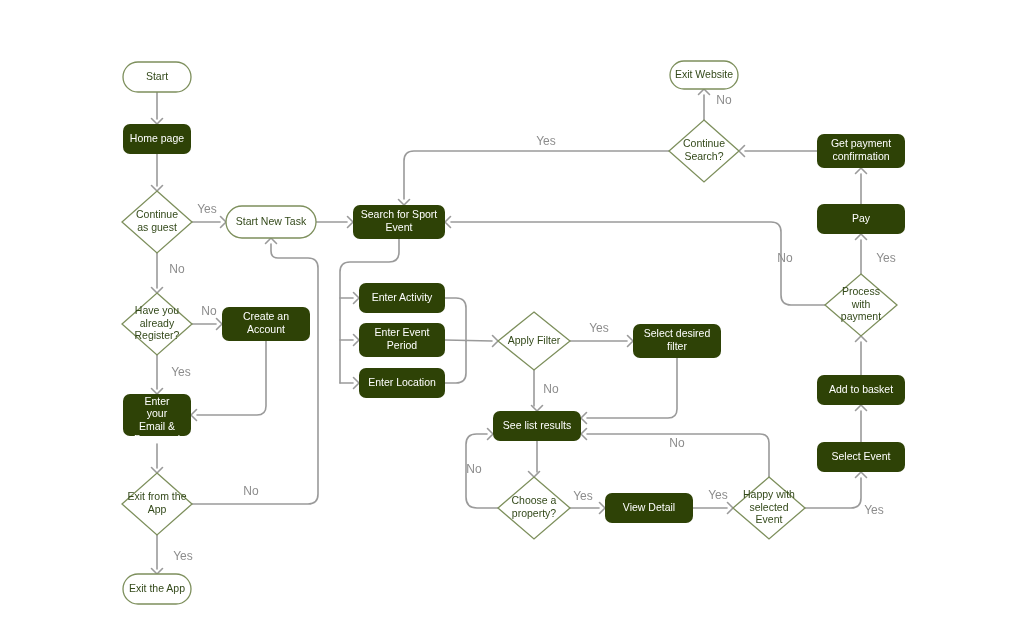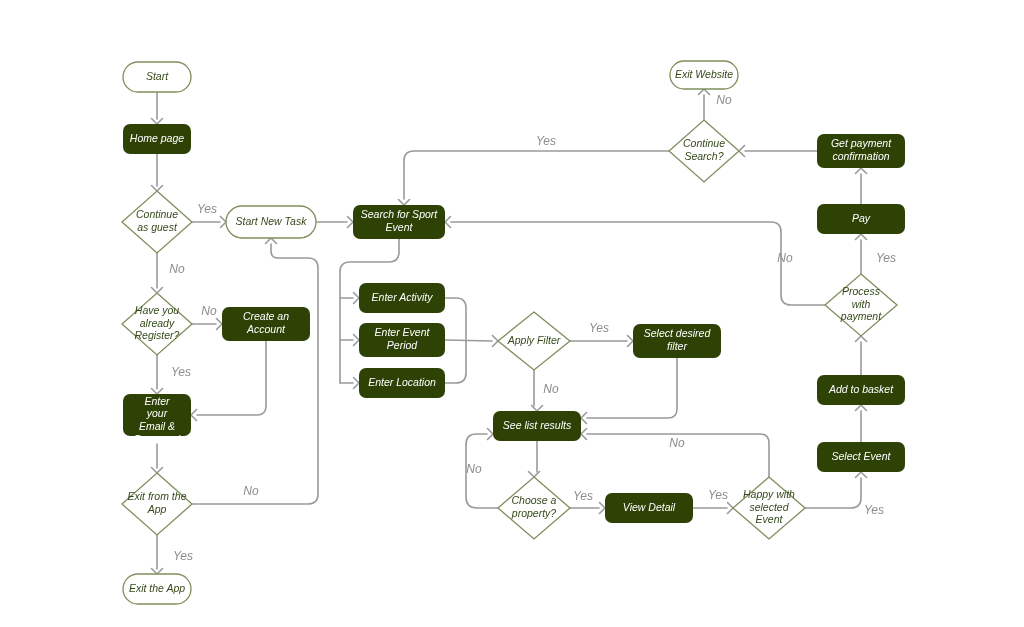--- a/index.html
+++ b/index.html
@@ -1,18 +1,18 @@
 <!DOCTYPE html>
 <html><head>
 <meta charset="utf-8">
 <style>
   html,body{margin:0;padding:0;background:#ffffff;}
   body{width:1024px;height:627px;overflow:hidden;
        font-family:"Liberation Sans","DejaVu Sans",sans-serif;}
-  #stage{position:relative;width:1024px;height:627px;background:#fff;font-style:italic;}
+  #stage{position:relative;width:1024px;height:627px;background:#fff;}
   svg{position:absolute;top:0;left:0;width:1024px;height:627px;}
   .node-fill-dark{fill:#2e4206;stroke:none;}
   .node-fill-light{fill:#ffffff;stroke:#7d8f5c;stroke-width:1.3;}
   .diamond{fill:#ffffff;stroke:#7d8f5c;stroke-width:1.3;}
   .edge{fill:none;stroke:#9a9a9a;stroke-width:1.6;}
   .edge-head{fill:none;stroke:#9a9a9a;stroke-width:1.6;}
   .lbl-dark{fill:#ffffff;font-size:10.5px;}
   .lbl-light{fill:#33491a;font-size:10.5px;}
   .lbl-edge{fill:#8c8c8c;font-size:12px;}
   text{font-family:"Liberation Sans","DejaVu Sans",sans-serif;

